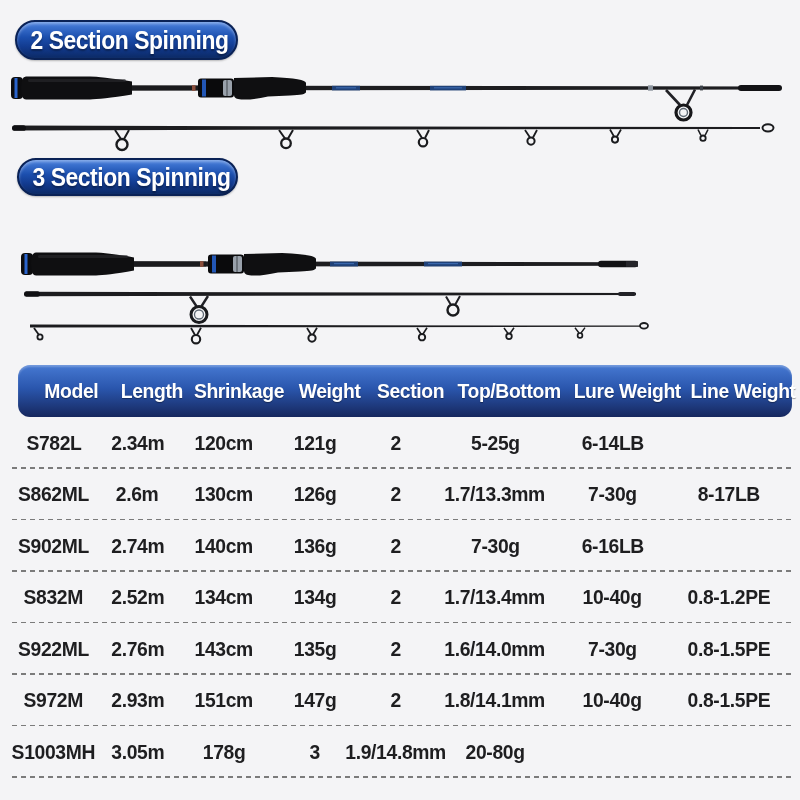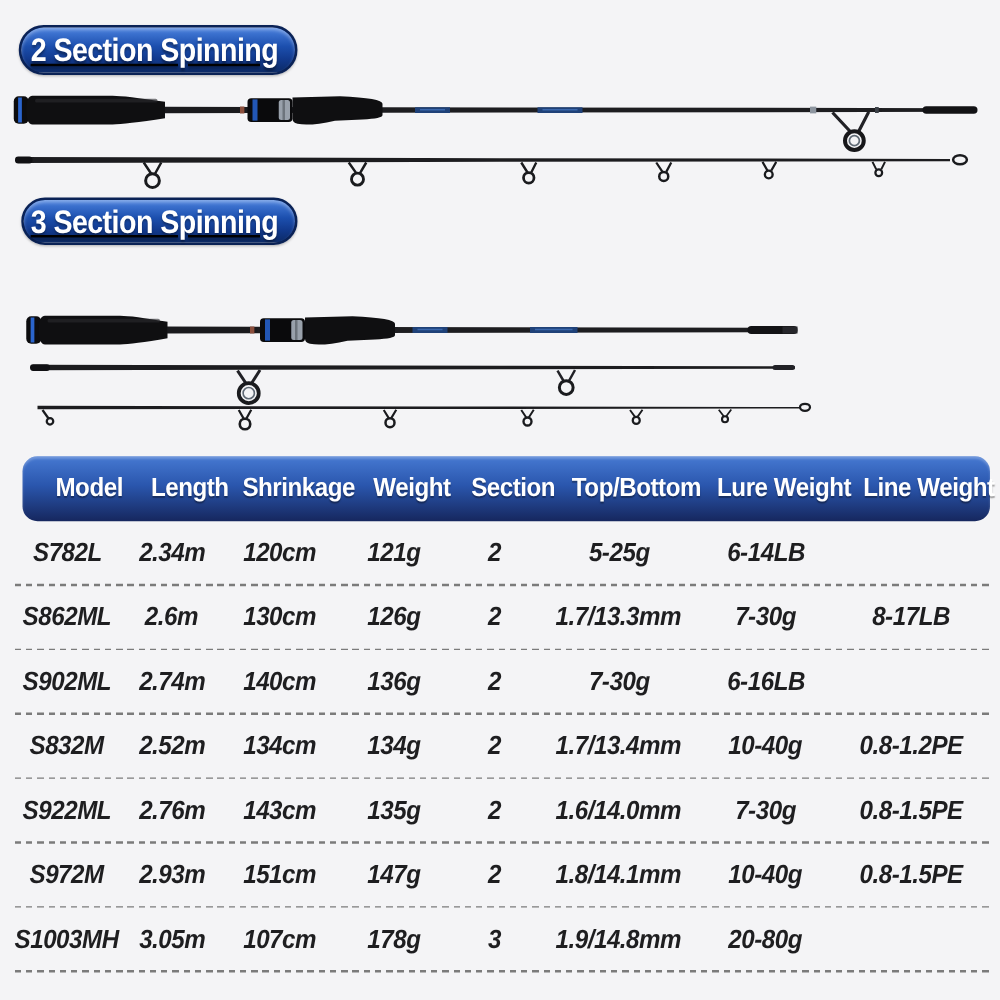--- a/index.html
+++ b/index.html
@@ -9,26 +9,25 @@
     --cell-text:#1e1e20; --dash:#7b7b7b; --accent-blue:#2a64cc;
   }
   *{margin:0;padding:0;box-sizing:border-box;}
   html,body{background:#fff;}
   .canvas{
     position:relative;width:800px;height:800px;overflow:hidden;
     background:var(--page-bg);
     font-family:"Liberation Sans","DejaVu Sans",sans-serif;
   }
   .pill{
-    position:absolute;display:flex;align-items:center;justify-content:flex-end;
+    position:absolute;display:flex;align-items:center;justify-content:flex-start;
     background:linear-gradient(180deg,var(--banner-top) 0%,var(--banner-mid) 42%,#123a8e 70%,var(--banner-bottom) 100%);
     border:2px solid var(--banner-border);
     border-radius:22px;
     box-shadow:inset 0 2px 3px rgba(255,255,255,.35), 0 1px 2px rgba(0,0,0,.25);
-    text-decoration:underline;
   }
   .pill span{
     color:#fff;font-weight:700;font-size:26px;letter-spacing:-.5px;white-space:nowrap;
     transform:scaleX(.88);text-shadow:0 2px 2px rgba(0,0,0,.35);
   }
   .pill-1{left:15px;top:20px;width:223px;height:40px;}
   .pill-2{left:17px;top:158px;width:221px;height:38px;}
   .rod{position:absolute;left:0;display:block;}
   .rod-1{top:66px;}
   .rod-2{top:240px;}
@@ -46,21 +45,21 @@
   }
   .tbody{position:absolute;left:12px;top:417px;width:780px;}
   .tr{
     position:relative;height:51.5px;
     display:grid;grid-template-columns:83px 85px 88px 94px 68px 130px 105px 127px;
   }
   .tr::after{
     content:"";position:absolute;left:0;right:0;bottom:0;height:1.5px;
     background:repeating-linear-gradient(to right,var(--dash) 0 5px,transparent 5px 9px);
   }
-  .td{display:flex;align-items:center;justify-content:center;font-style:italic;}
+  .td{display:flex;align-items:center;justify-content:center;}
   .td span{
     color:var(--cell-text);font-weight:700;font-size:21px;letter-spacing:-.4px;white-space:nowrap;
     transform:scaleX(.92);
   }
 </style>
 </head>
 <body>
 
 <div class="canvas">
 
@@ -350,23 +349,20 @@
         </div>
     </div>
     <div class="tr">
       <div class="td">
           <span>S1003MH</span>
         </div>
       <div class="td">
           <span>3.05m</span>
         </div>
       <div class="td">
-          <span>107cm</span>
-        </div>
-      <div class="td">
           <span>178g</span>
         </div>
       <div class="td">
           <span>3</span>
         </div>
       <div class="td">
           <span>1.9/14.8mm</span>
         </div>
       <div class="td">
           <span>20-80g</span>

